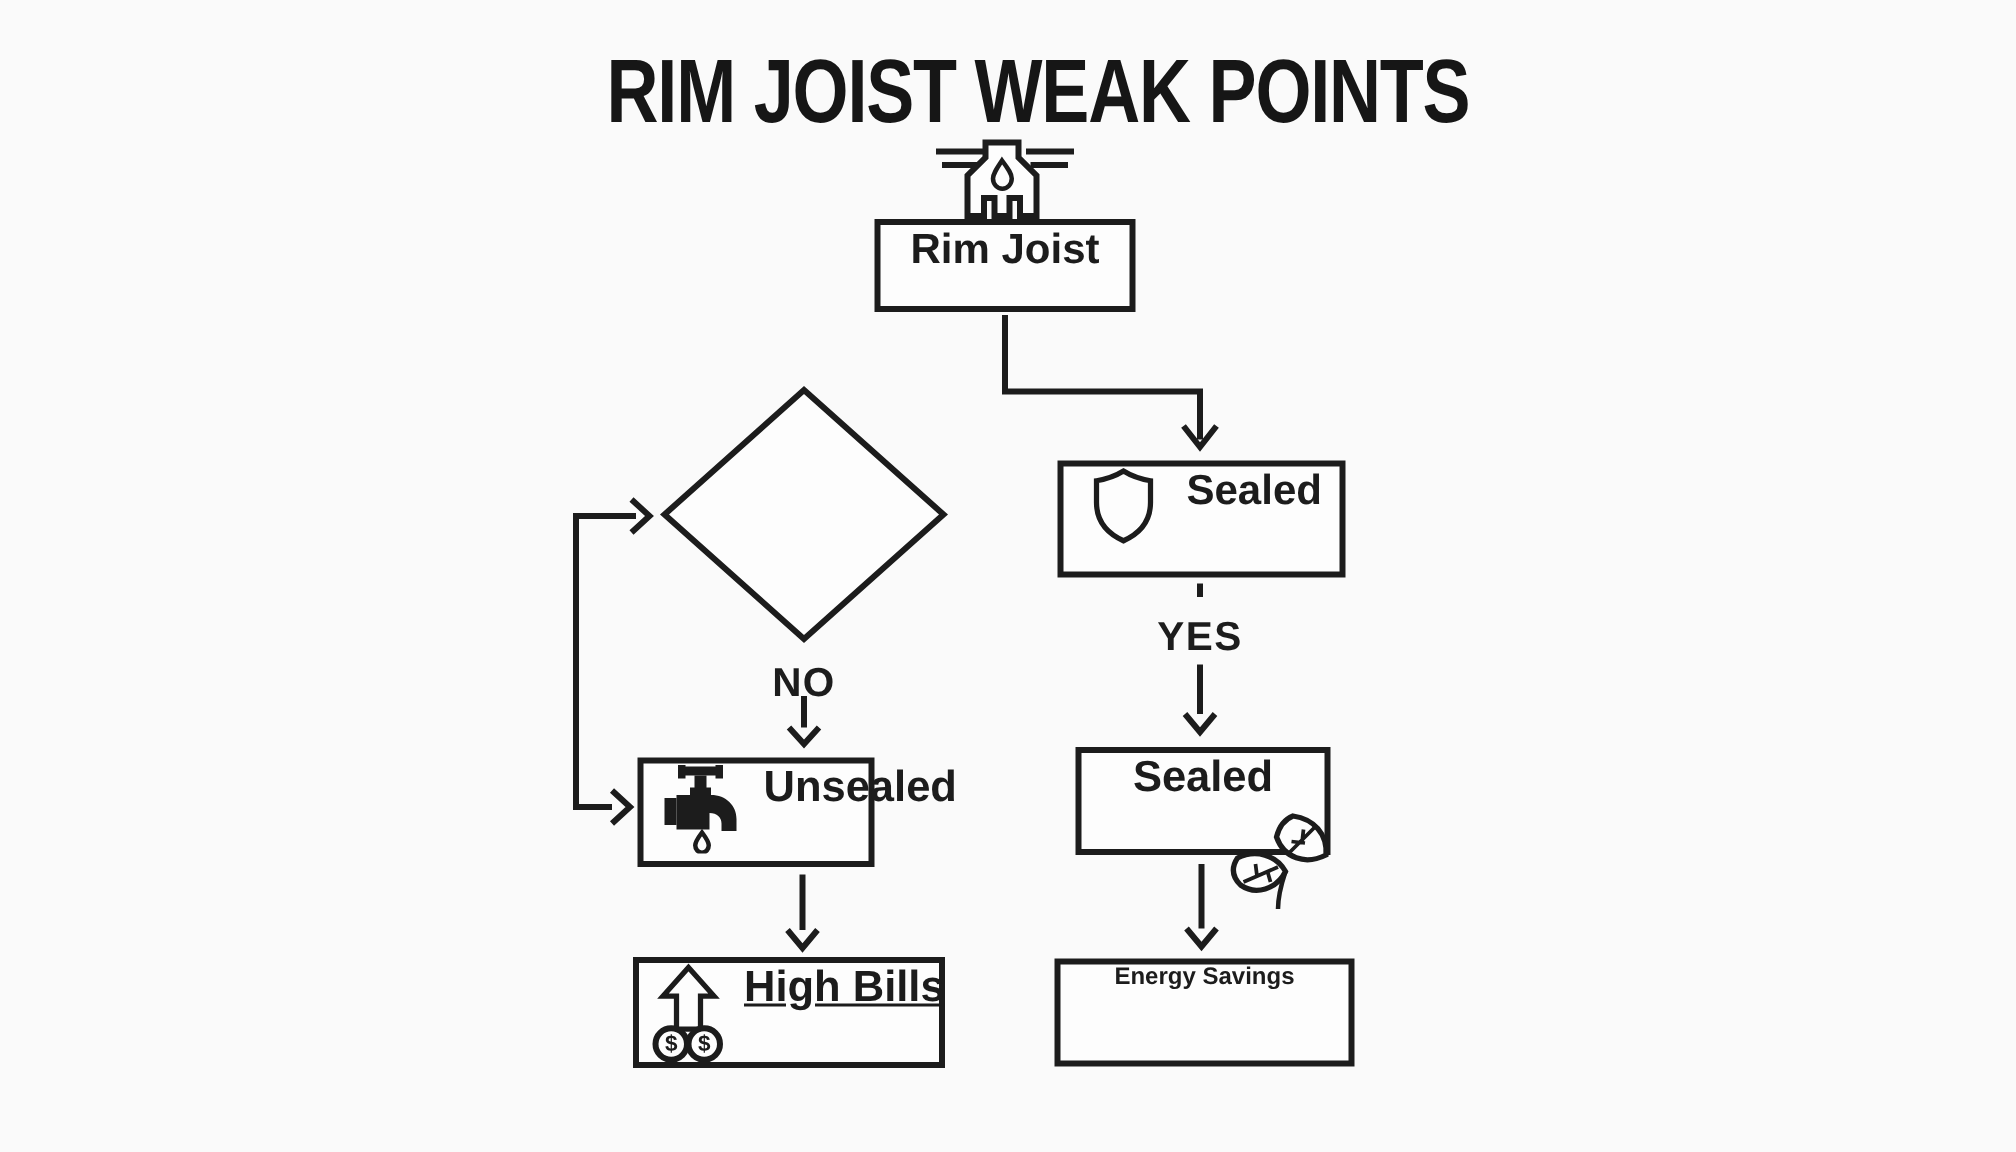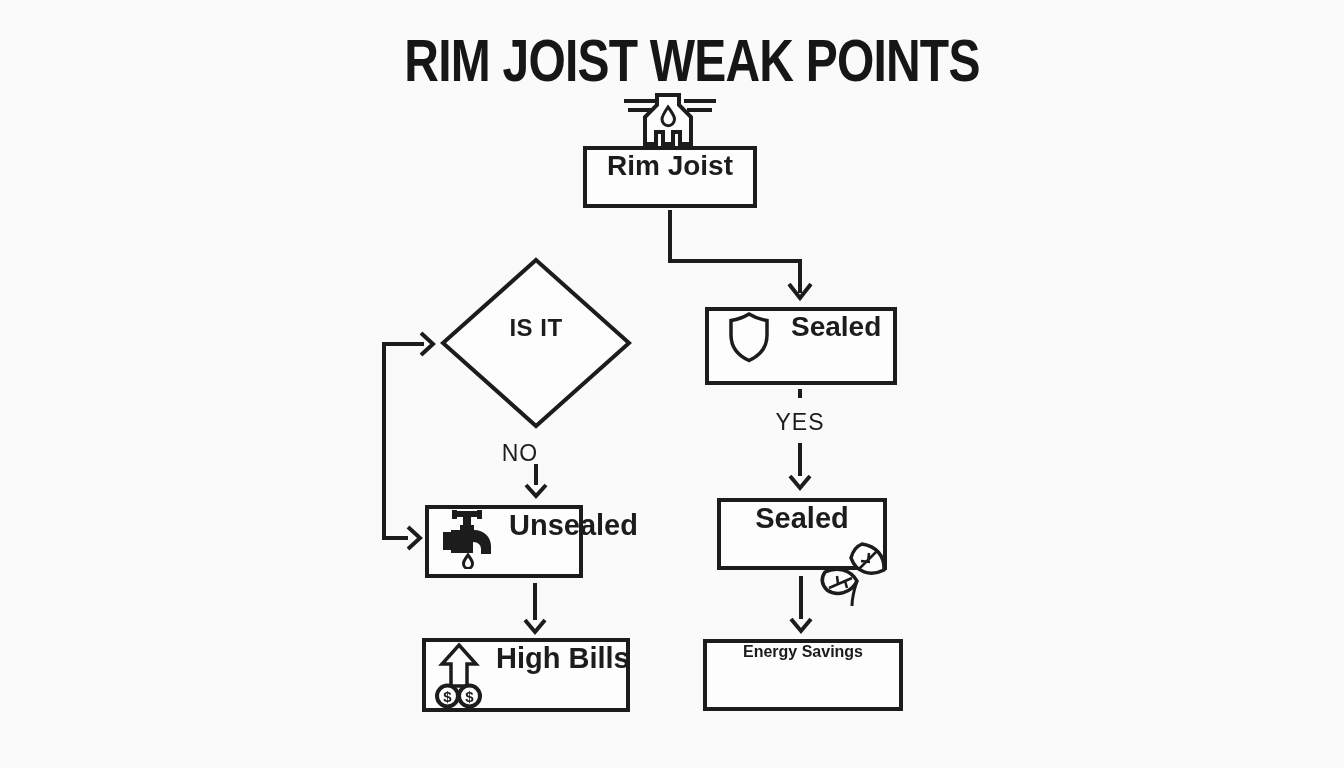--- a/index.html
+++ b/index.html
@@ -43,22 +43,22 @@
     z-index:2;
     text-align:center;
     font-weight:bold;
     font-size:24px;
     line-height:1.2;
     letter-spacing:0.5px;
   }
   .edge-label{
     z-index:2;
     text-align:center;
-    font-weight:normal;
-    font-size:23px;
+    font-weight:bold;
+    font-size:27px;
     letter-spacing:1px;
   }
   .icon-overlay{z-index:3;}
   .node-icon{flex:0 0 auto;}
 </style>
 </head>
 <body>
 
 <div class="stage">
 
@@ -108,31 +108,30 @@
     <path d="M64,9 H96 M67,18 H92"></path>
     <path d="M37,3 H59 V13 L71,25 V52 H60 V40 H53 V52 H43 V40 H36 V52 H25 V25 L37,13 Z" fill="#fdfdfd"></path>
     <path d="M48,15 c-4,6 -6,9 -6,12 a6,6.5 0 0 0 12.5,0 c0,-3 -2,-6 -6.5,-12 z" stroke-width="3"></path>
   </svg>
 
   <div class="abs node center-content" style="left:583px;top:146px;width:174px;height:62px;">
     <span class="label" style="font-size:28px;">Rim Joist</span>
   </div>
 
   <div class="abs diamond-text" style="left:451px;top:314px;width:170px;">
-    <div>IS IT</div>
   </div>
 
   <div class="abs node" style="left:705px;top:307px;width:192px;height:78px;padding-left:18px;gap:20px;">
     <svg class="node-icon" width="44" height="52" viewBox="0 0 44 52" fill="none" stroke="#1c1c1c" stroke-width="3.5">
       <path d="M22,3 C26,5.5 34,8.5 40,9.5 V24 C40,37 32,45 22,49.5 C12,45 4,37 4,24 V9.5 C10,8.5 18,5.5 22,3 Z"></path>
     </svg>
     <span class="label" style="font-size:28px;">Sealed</span>
   </div>
 
-  <div class="abs edge-label" style="left:470px;top:440px;width:100px;">NO</div>
+  <div class="abs edge-label" style="left:486px;top:440px;width:100px;">NO</div>
 
   <div class="abs edge-label" style="left:745px;top:409px;width:110px;">YES</div>
 
   <div class="abs node" style="left:425px;top:505px;width:158px;height:73px;padding-left:12px;gap:14px;">
     <svg class="node-icon" width="54" height="60" viewBox="0 0 54 60">
       <g fill="#1c1c1c" stroke="none">
         <rect x="12" y="2" width="28" height="6" rx="1"></rect>
         <rect x="11" y="1" width="5" height="9"></rect>
         <rect x="36" y="1" width="5" height="9"></rect>
         <rect x="22" y="8" width="8" height="9"></rect>
@@ -157,20 +156,20 @@
   </svg>
 
   <div class="abs node" style="left:422px;top:638px;width:208px;height:74px;padding-left:8px;gap:12px;">
     <svg class="node-icon" width="50" height="66" viewBox="0 0 50 66">
       <path d="M25,3 L42,22 H33 V44 H17 V22 H8 Z" fill="#fdfdfd" stroke="#1c1c1c" stroke-width="3.5"></path>
       <circle cx="13.5" cy="54" r="10.5" fill="#fdfdfd" stroke="#1c1c1c" stroke-width="4"></circle>
       <circle cx="35.5" cy="54" r="10.5" fill="#fdfdfd" stroke="#1c1c1c" stroke-width="4"></circle>
       <text x="13.5" y="54" text-anchor="middle" dominant-baseline="central" font-size="15" font-weight="bold" fill="#1c1c1c">$</text>
       <text x="35.5" y="54" text-anchor="middle" dominant-baseline="central" font-size="15" font-weight="bold" fill="#1c1c1c">$</text>
     </svg>
-    <span class="label" style="font-size:29px;">High Bills</span>
+    <span class="label" style="font-size:29px;text-decoration:underline;">High Bills</span>
   </div>
 
   <div class="abs node center-content" style="left:703px;top:639px;width:200px;height:72px;">
     <span class="label" style="font-size:16px;">Energy Savings</span>
   </div>
 
 </div>
 
 </body></html>

